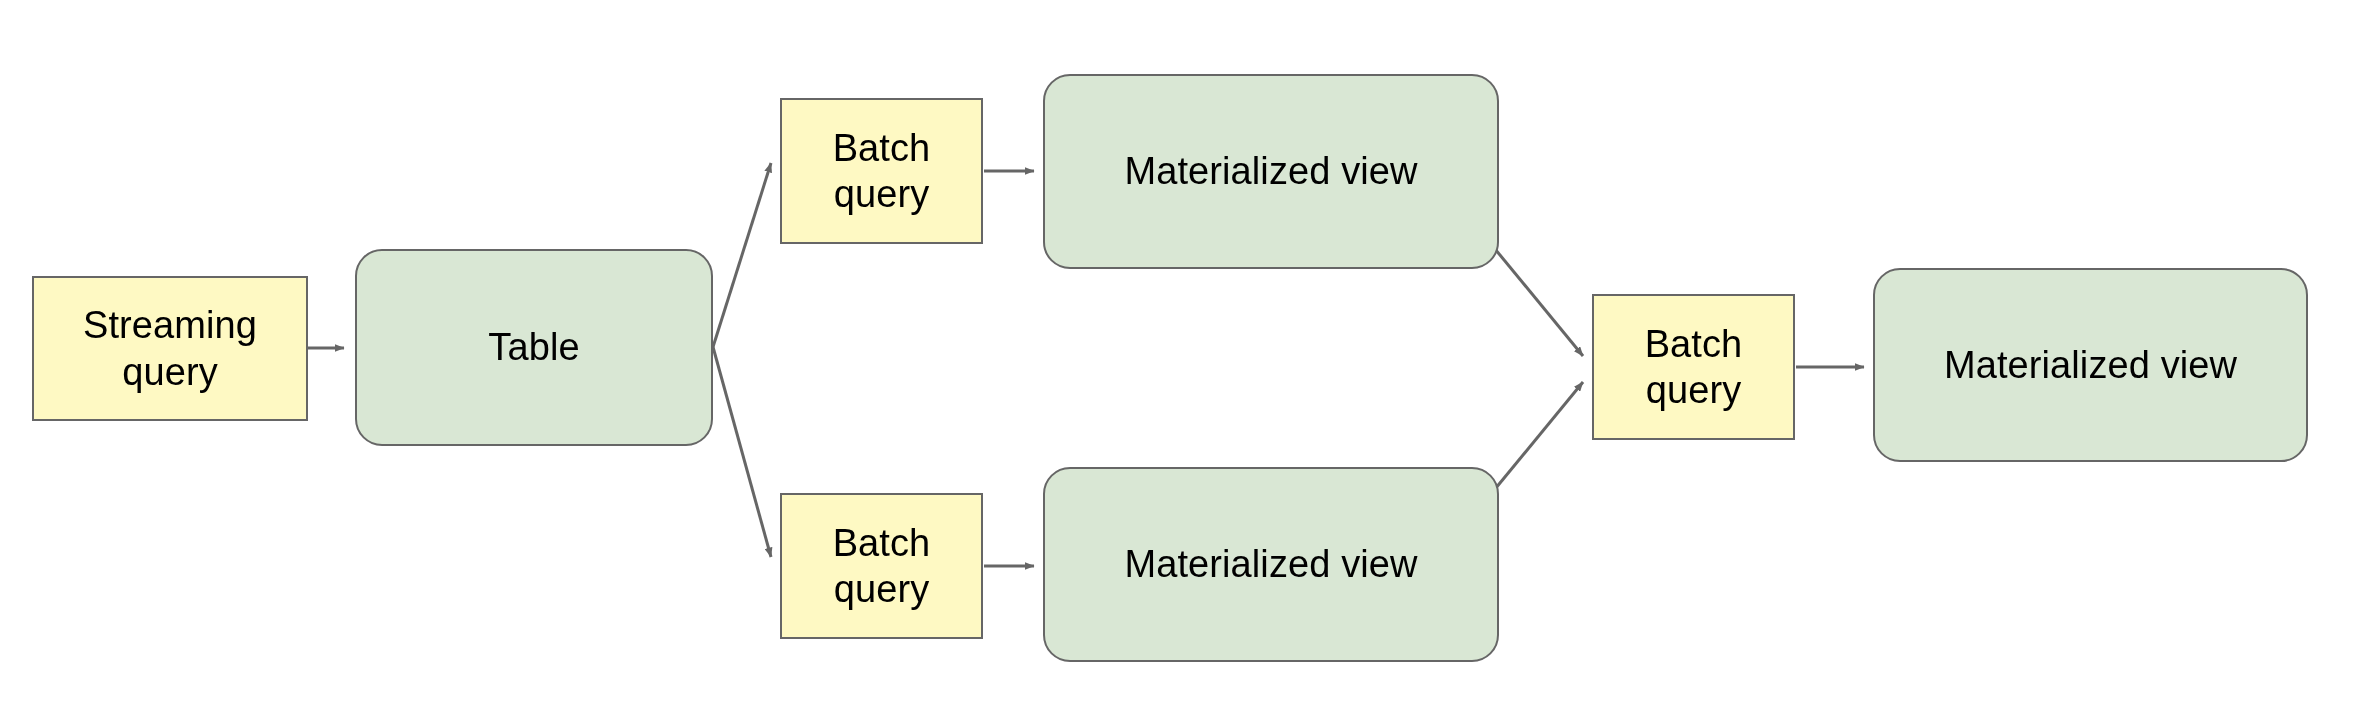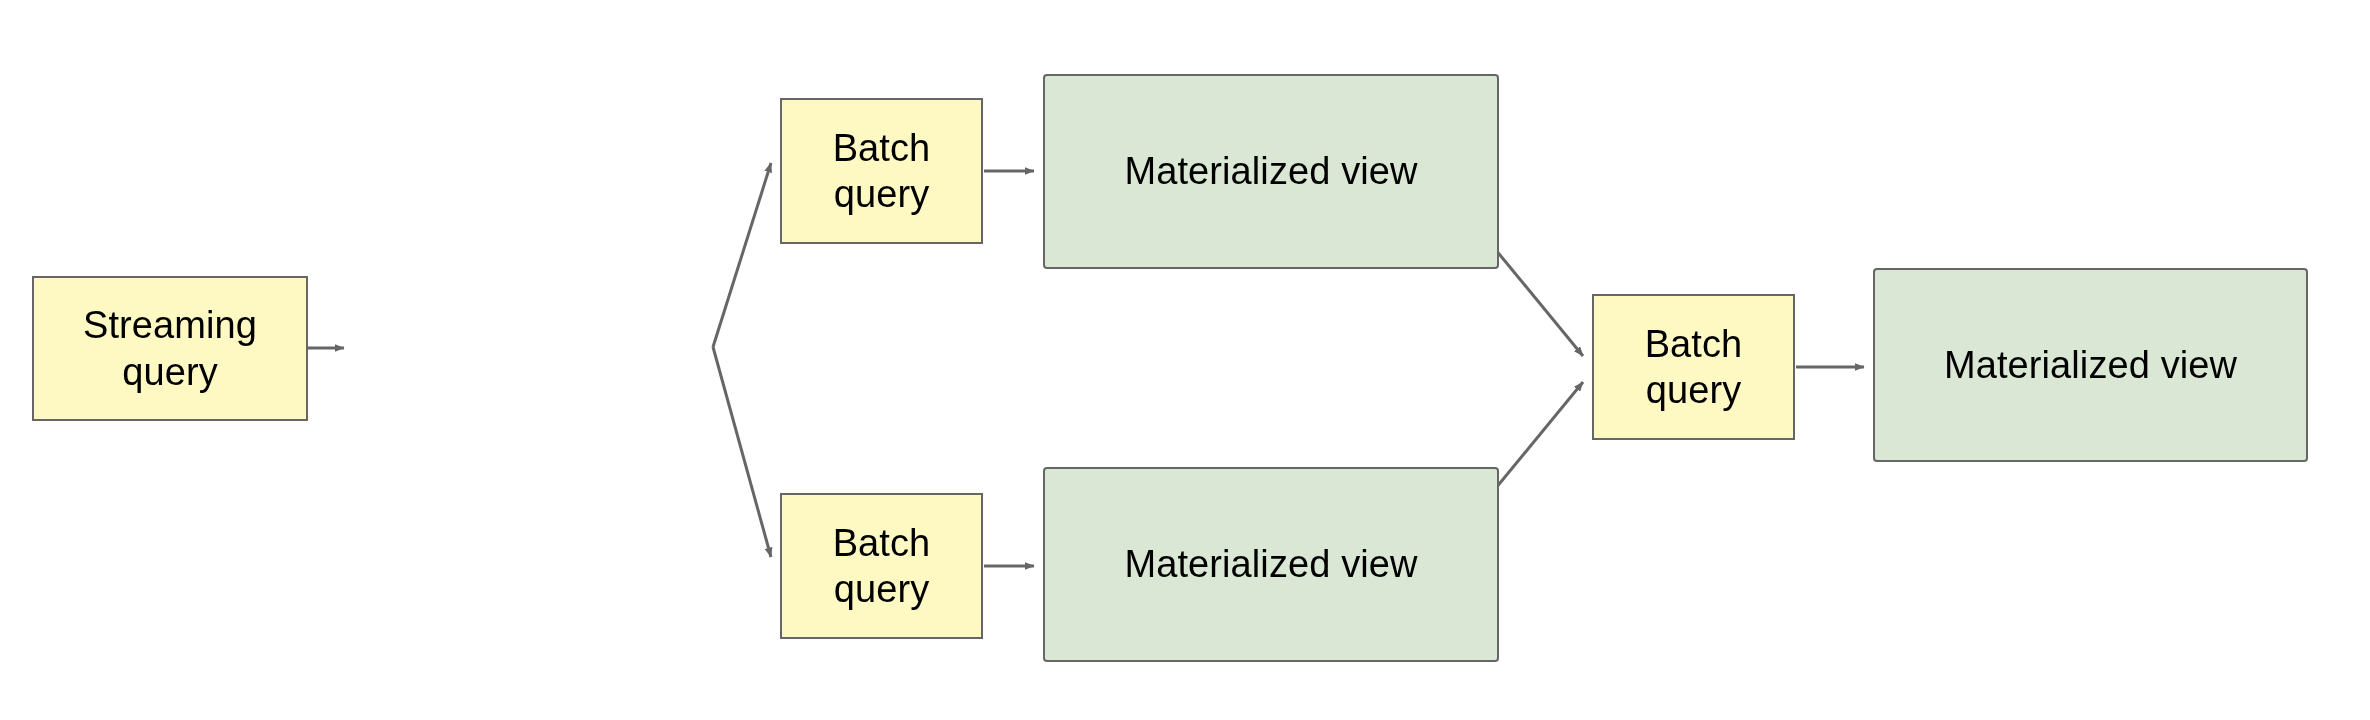--- a/index.html
+++ b/index.html
@@ -40,21 +40,21 @@
     border: 2px solid #666666;
     white-space: pre-line;
     z-index: 2;
   }
   .node-yellow {
     background: #fef9c3;
     border-radius: 0;
   }
   .node-green {
     background: #d9e7d4;
-    border-radius: 4px;
+    border-radius: 27px;
   }
   .node-label {
     display: block;
     white-space: pre-line;
   }
 </style>
 </head>
 <body>
 
 <div id="canvas">
@@ -97,20 +97,23 @@
     <g>
       <line x1="1796" y1="367" x2="1864" y2="367" stroke="#666666" stroke-width="3" marker-end="url(#arrowhead)"></line>
     </g>
   </svg>
 
   <div class="node node-yellow" style="left:32px; top:276px; width:276px; height:145px;">
     <span class="node-label">Streaming
 query</span>
   </div>
 
+  <div class="node node-green" style="left:355px; top:249px; width:358px; height:197px;">
+    <span class="node-label">Table</span>
+  </div>
 
   <div class="node node-yellow" style="left:780px; top:98px; width:203px; height:146px;">
     <span class="node-label">Batch
 query</span>
   </div>
 
   <div class="node node-green" style="left:1043px; top:74px; width:456px; height:195px;">
     <span class="node-label">Materialized view</span>
   </div>
 

